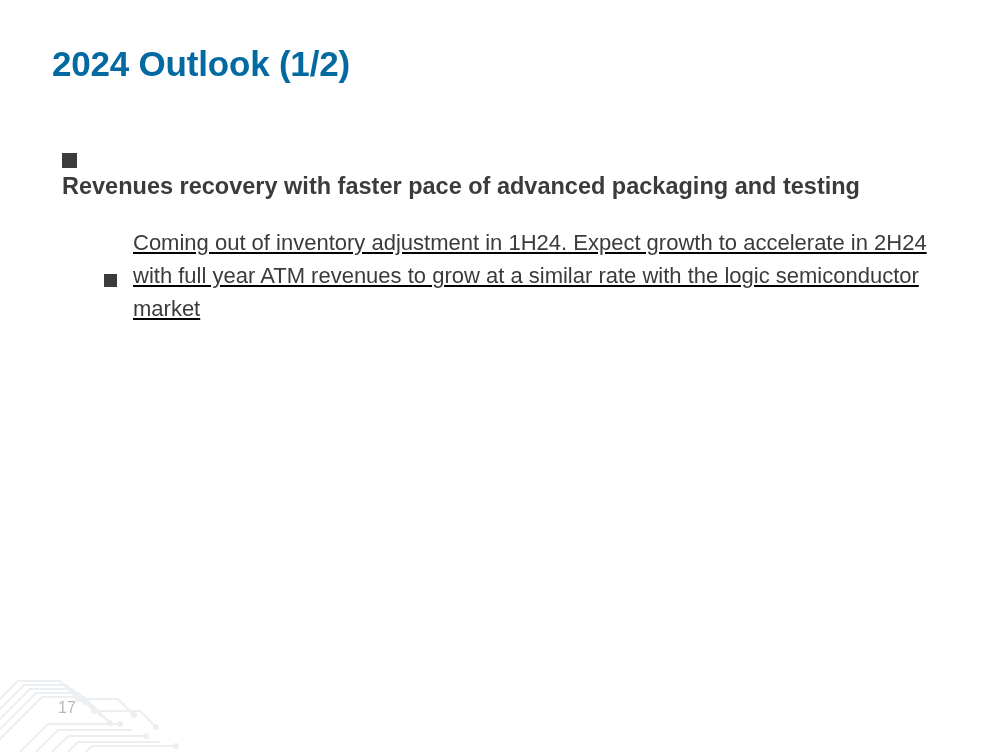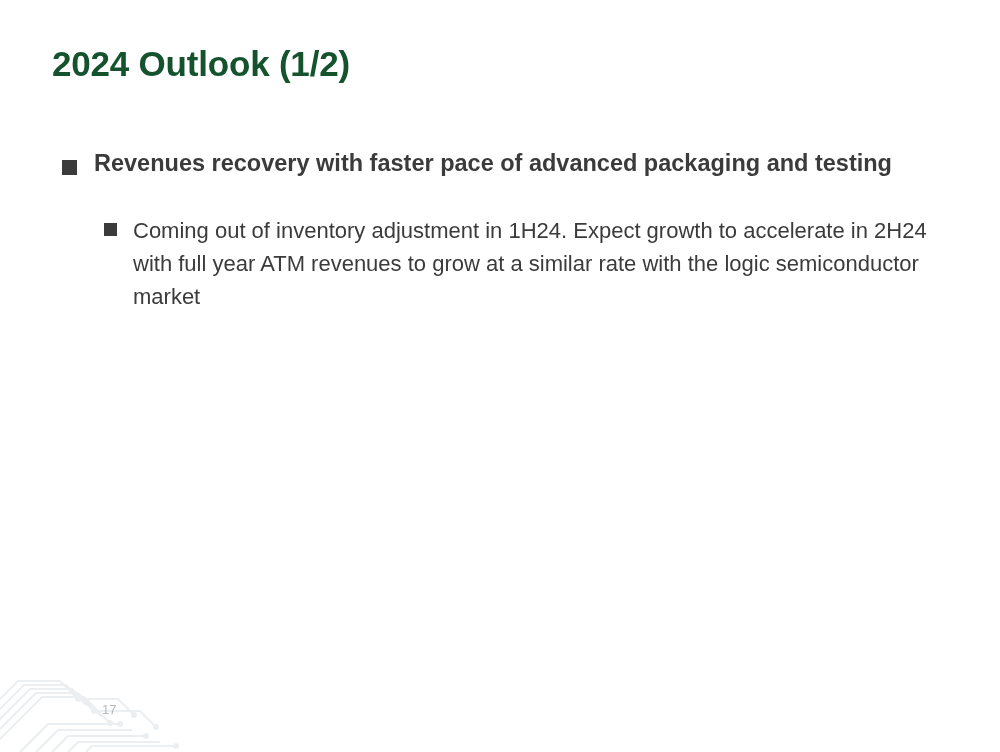--- a/index.html
+++ b/index.html
@@ -19,33 +19,34 @@
     height: 752px;
     background: #ffffff;
     box-sizing: border-box;
   }
   .slide-title {
     position: absolute;
     left: 52px;
     top: 44px;
     font-size: 35px;
     font-weight: bold;
-    color: #14532d;
+    color: #0369a1;
     letter-spacing: -0.2px;
   }
   .content {
     position: absolute;
     left: 62px;
     top: 145px;
     width: 900px;
   }
   .bullet-l1 {
     display: flex;
-    align-items: center;
-    margin-bottom: 33px;
+    align-items: flex-start;
+    margin-bottom: 22px;
+    flex-direction: column;
   }
   .marker-l1 {
     width: 15px;
     height: 15px;
     background: #3b3b3b;
     flex: 0 0 auto;
     margin-top: 8px;
     margin-right: 17px;
   }
   .text-l1 {
@@ -54,22 +55,23 @@
     color: #3b3b3b;
     line-height: 1.55;
     max-width: 820px;
   }
   .sublist {
     margin-left: 42px;
     margin-top: 18px;
   }
   .bullet-l2 {
     display: flex;
-    align-items: flex-start;
+    align-items: center;
     margin-bottom: 24px;
+    text-decoration: underline;
   }
   .marker-l2 {
     width: 13px;
     height: 13px;
     background: #3b3b3b;
     flex: 0 0 auto;
     margin-top: 9px;
     margin-right: 16px;
   }
   .text-l2 {
@@ -84,23 +86,22 @@
     bottom: 0;
     width: 260px;
     height: 95px;
     overflow: hidden;
     pointer-events: none;
   }
   .page-number {
     position: absolute;
     left: 58px;
     bottom: 35px;
-    font-size: 13px;
+    font-size: 16px;
     color: #b8b8b8;
-    margin-left: 44px;
   }
 </style>
 </head>
 <body>
 
 <div class="slide">
 
   <div class="slide-title">2024 Outlook (1/2)</div>
 
   <div class="content">

